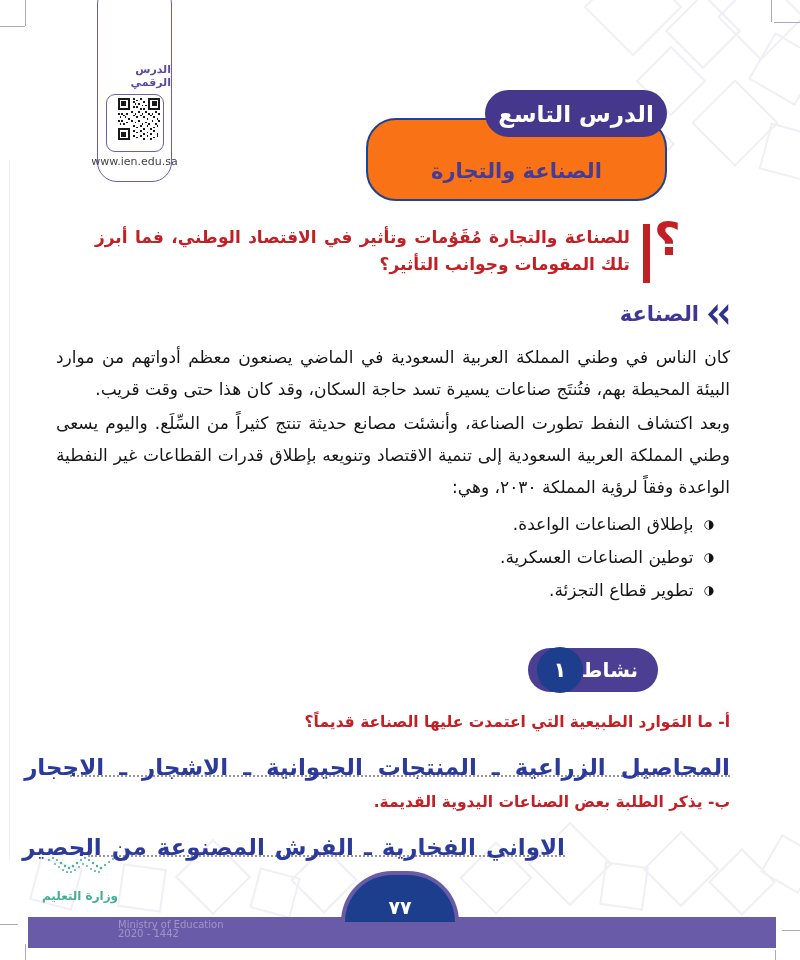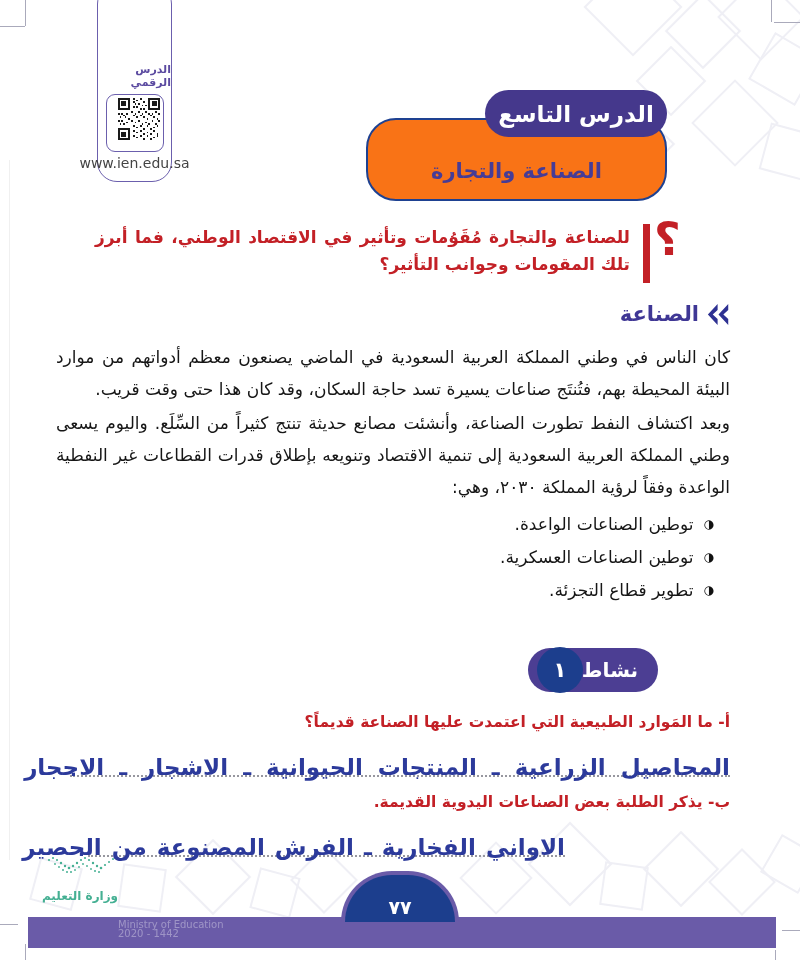--- a/index.html
+++ b/index.html
@@ -14,21 +14,21 @@
   .crop{position:absolute; background:#aab; z-index:0;}
   .gutter{position:absolute; left:9px; top:160px; width:1px; height:700px; background:rgba(0,0,0,0.06); z-index:0;}
   
   .qr-box{
     position:absolute; left:97px; top:-16px; width:73px; height:196px; z-index:2;
     border:1.6px solid #6b5fad; border-radius:20px; background:#fff;
     display:flex; flex-direction:column; align-items:center;
   }
   .qr-label{margin-top:78px; font-size:11px; font-weight:bold; color:#5b4aa0;}
   .qr-frame{margin-top:5px; width:50px; height:50px; border:1.5px solid #6b5fad; border-radius:9px; padding:3px; background:#fff;}
-  .qr-url{margin-top:3px; font-size:14px; color:#444; direction:ltr;}
+  .qr-url{margin-top:3px; font-size:11px; color:#444; direction:ltr;}
   
   .title-box{
     position:absolute; right:133px; top:118px; width:297px; height:79px; z-index:1;
     border:2.5px solid #1e4191; border-radius:30px; background:#f97316;
     display:flex; align-items:flex-end; justify-content:center;
   }
   .title-text{font-size:21px; font-weight:bold; color:#463c96; margin-bottom:16px;}
   .lesson-badge{
     position:absolute; right:133px; top:90px; width:182px; height:47px; z-index:2;
     background:#45388c; border-radius:24px; color:#fff; font-size:23px; font-weight:bold;
@@ -166,21 +166,21 @@
     </span>
     <span class="sec-head-label">الصناعة</span>
   </div>
 
   <div class="content">
     <p>كان الناس في وطني المملكة العربية السعودية في الماضي يصنعون معظم أدواتهم من موارد البيئة المحيطة بهم، فتُنتَج صناعات يسيرة تسد حاجة السكان، وقد كان هذا حتى وقت قريب.</p>
     <p>وبعد اكتشاف النفط تطورت الصناعة، وأنشئت مصانع حديثة تنتج كثيراً من السِّلَع. واليوم يسعى وطني المملكة العربية السعودية إلى تنمية الاقتصاد وتنويعه بإطلاق قدرات القطاعات غير النفطية الواعدة وفقاً لرؤية المملكة ٢٠٣٠، وهي:</p>
     <ul class="blist">
       <li>
         <span class="bullet-glyph">◑</span>
-        <span>توطين الصناعات الواعدة.</span>
+        <span>بإطلاق الصناعات الواعدة.</span>
       </li>
       <li>
         <span class="bullet-glyph">◑</span>
         <span>توطين الصناعات العسكرية.</span>
       </li>
       <li>
         <span class="bullet-glyph">◑</span>
         <span>تطوير قطاع التجزئة.</span>
       </li>
     </ul>

